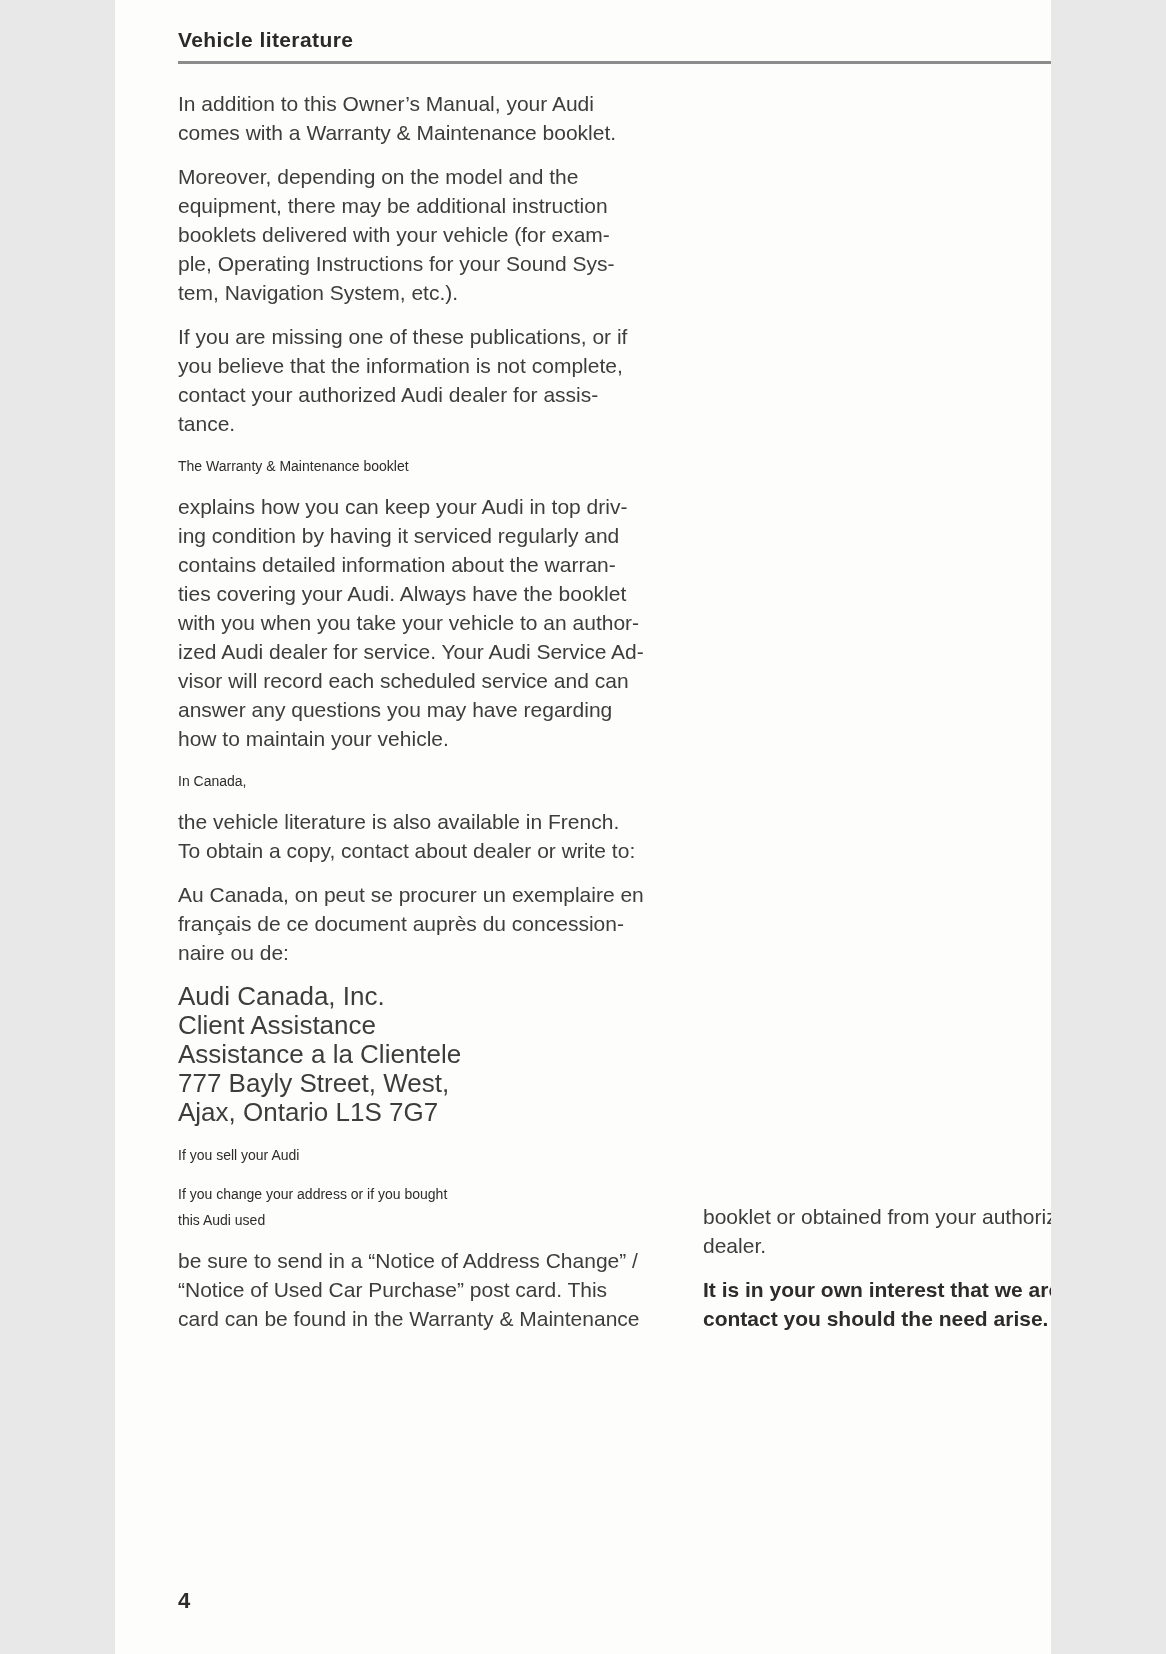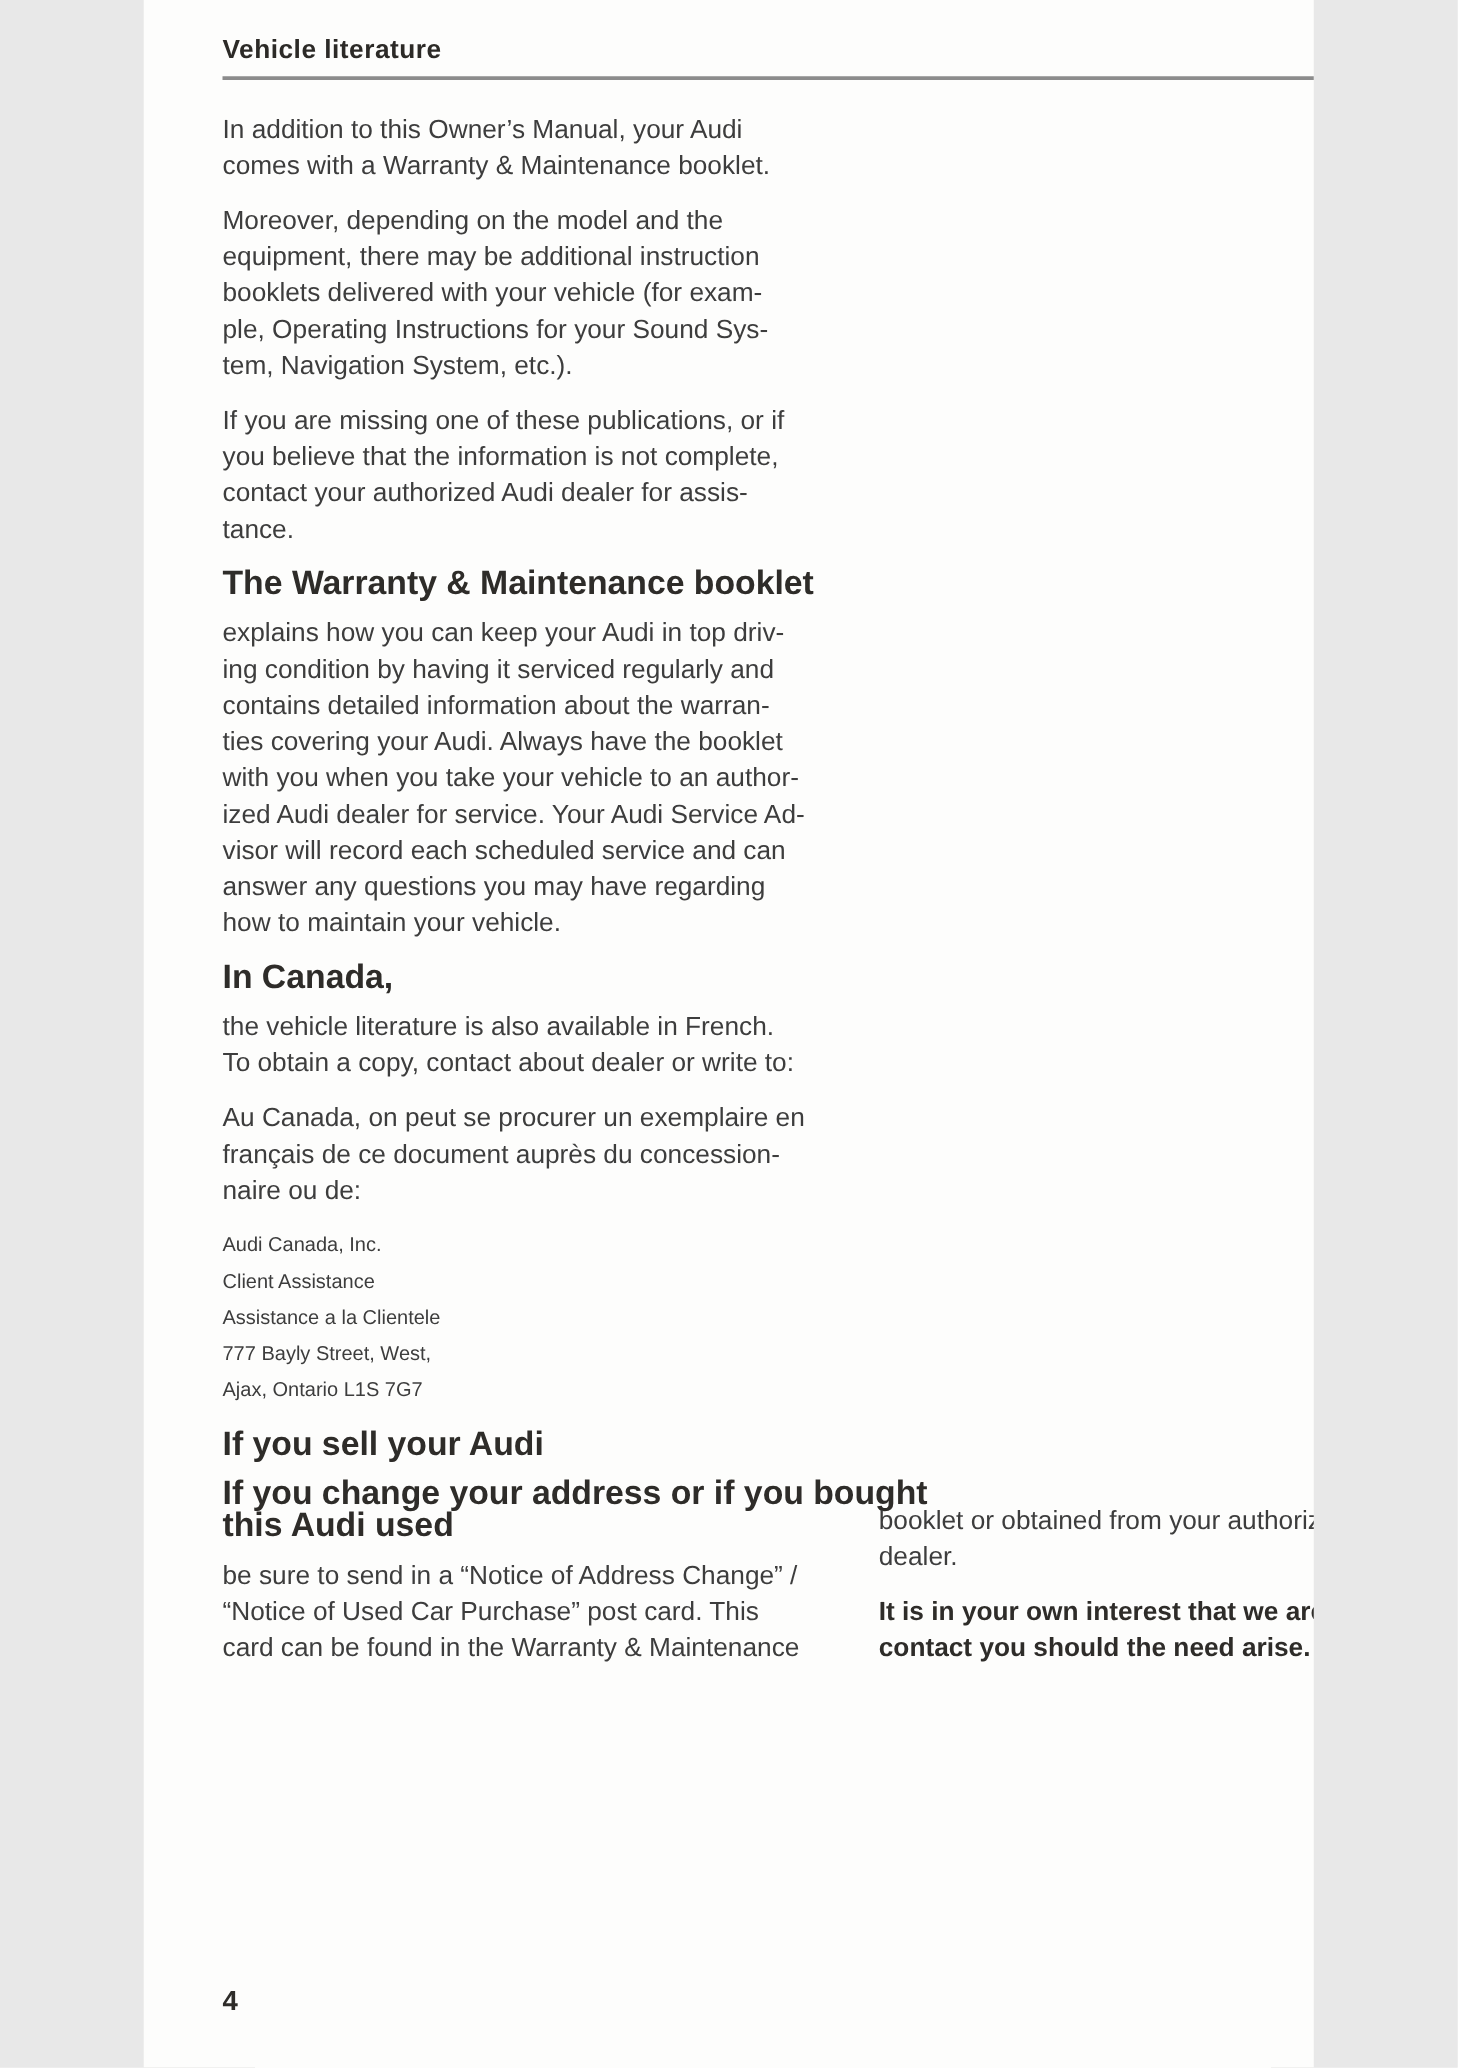--- a/index.html
+++ b/index.html
@@ -57,29 +57,29 @@
     line-height: 29px;
     white-space: pre;
     color: #3d3d3d;
   }
   .para.bold {
     font-weight: bold;
     color: #2e2c29;
   }
   .heading {
     margin: 4px 0 13px 0;
-    font-size: 27px;
-    font-weight: bold;
+    font-size: 14px;
+    font-weight: normal;
     line-height: 26px;
     white-space: pre;
     color: #2e2c29;
   }
   .address {
     margin: 0 0 15px 0;
-    font-size: 16px;
+    font-size: 26px;
     line-height: 29px;
     white-space: pre;
     color: #3d3d3d;
   }
   .page-number {
     position: absolute;
     left: 63px;
     top: 1588px;
     font-size: 22px;
     font-weight: bold;

